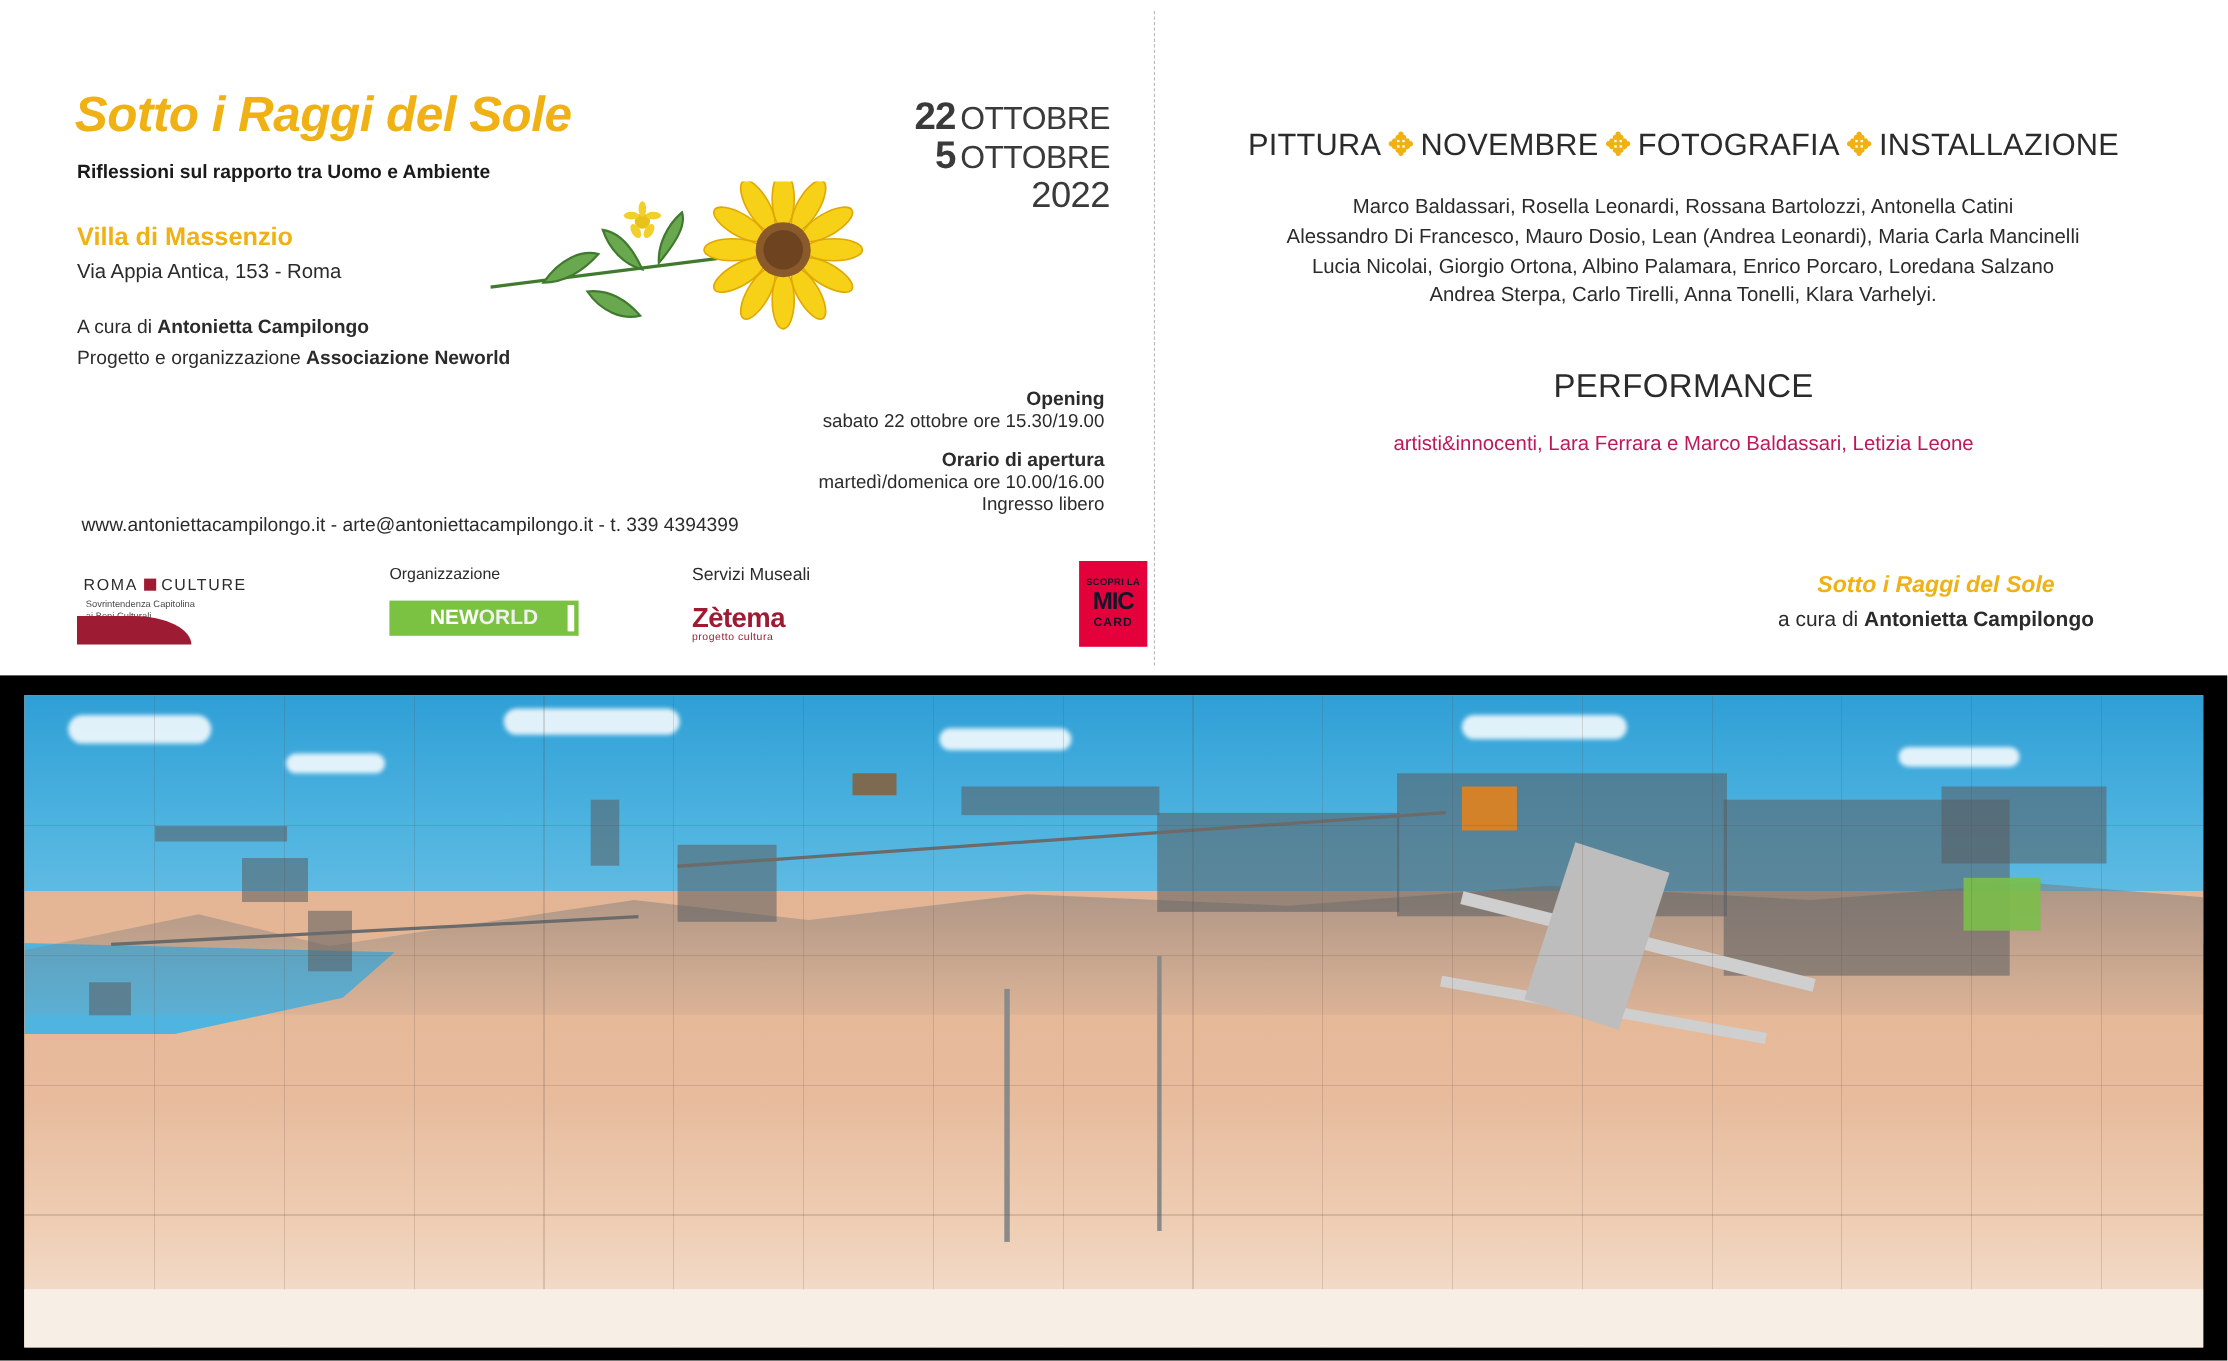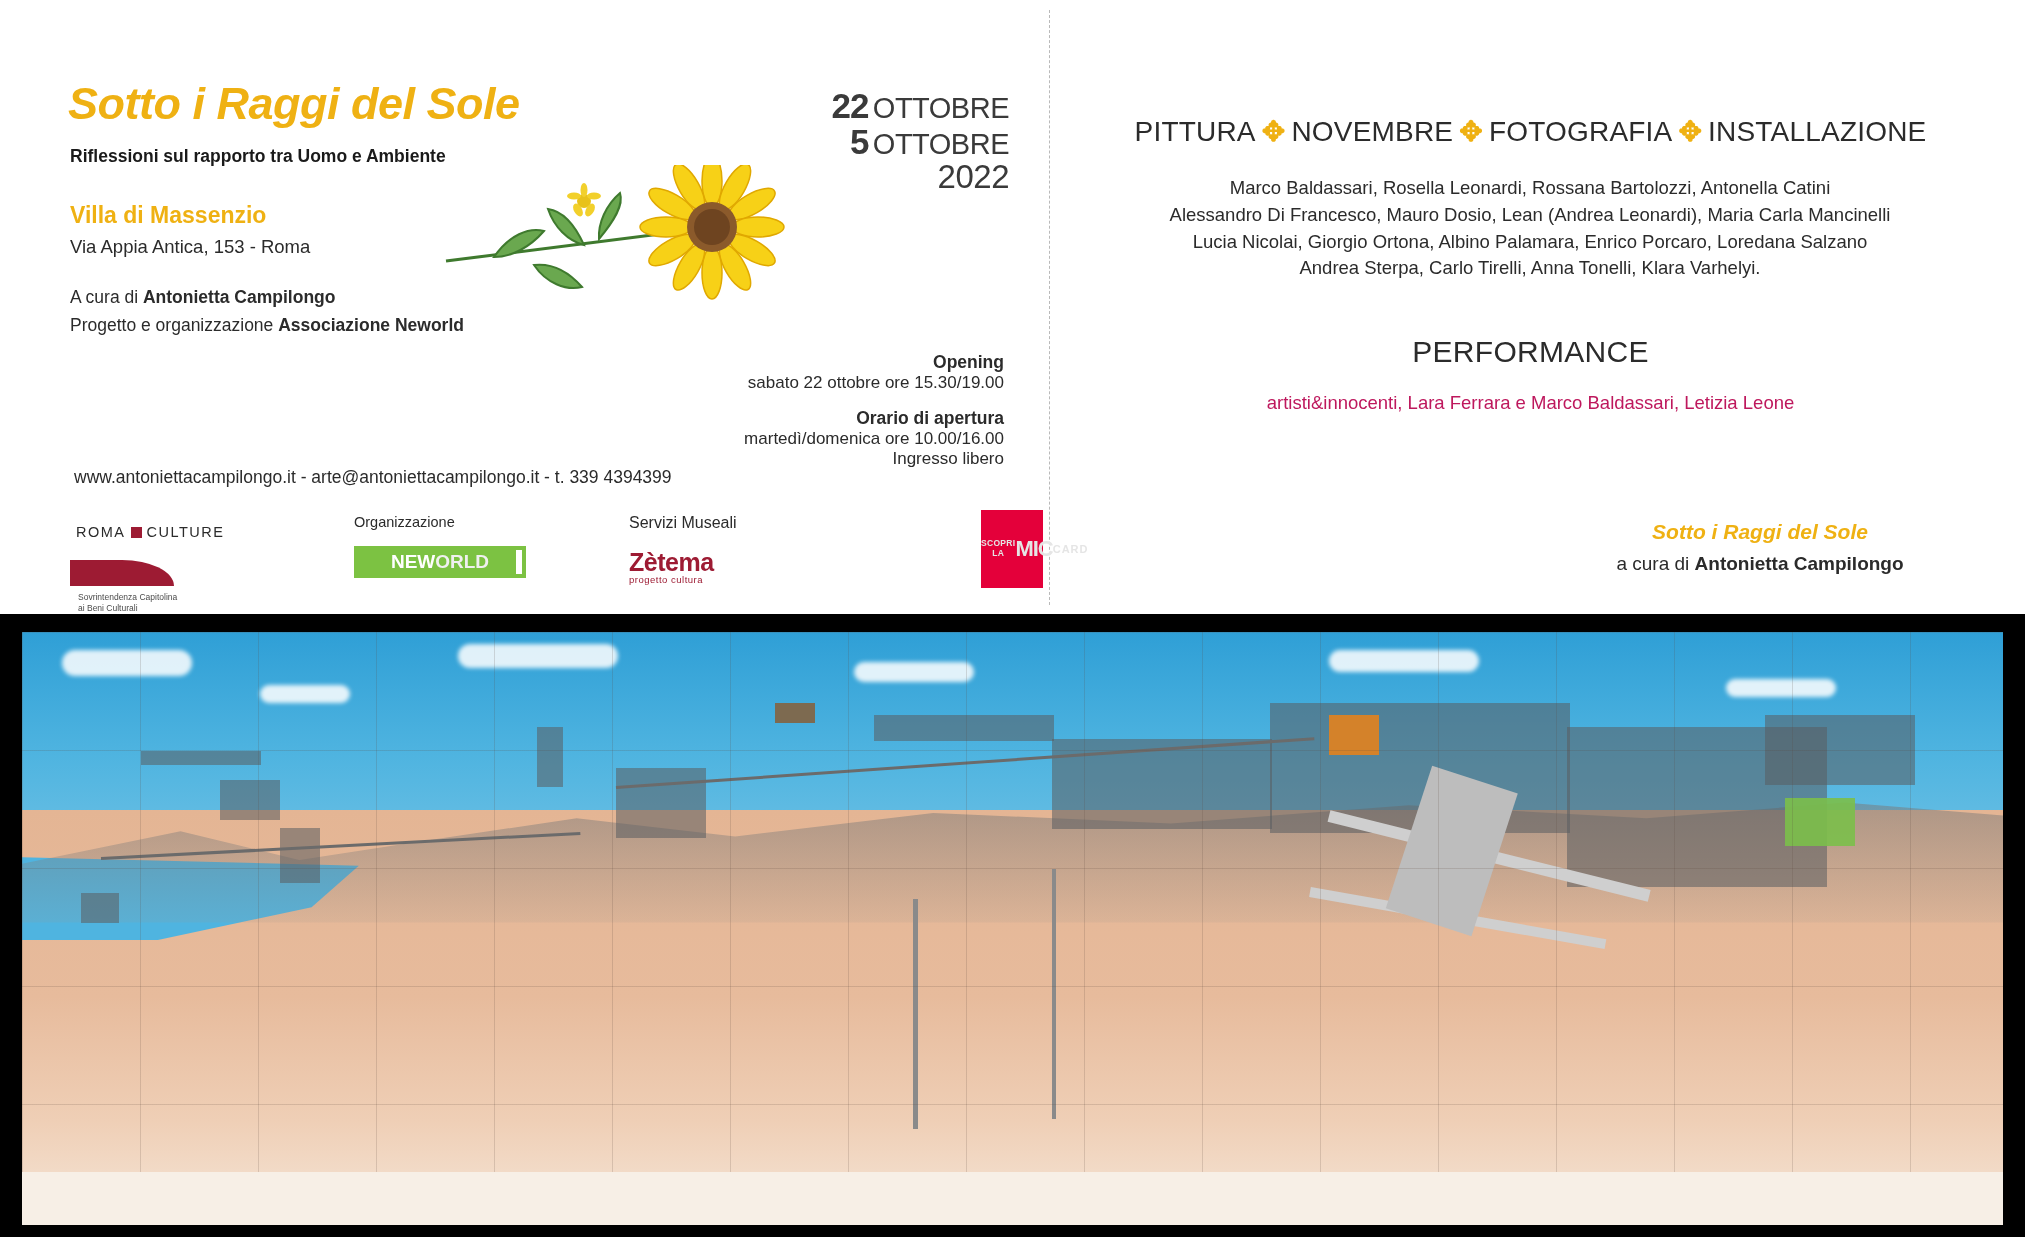--- a/index.html
+++ b/index.html
@@ -170,21 +170,21 @@
   .roma-text {
     position: absolute; left: 6px; top: 0; font-size: 14.5px;
     letter-spacing: 1.5px; color: #2b2b2b; white-space: nowrap;
   }
   .roma-text .sq {
     display: inline-block; width: 11px; height: 11px;
     background: #9d1b33; margin: 0 5px -1px 5px;
   }
   .roma-sub {
     position: absolute; left: 8px; top: 20px; font-size: 8.5px;
-    color: #4a4a4a; line-height: 1.25; white-space: nowrap; margin-top: 48px;
+    color: #4a4a4a; line-height: 1.25; white-space: nowrap;
   }
   .roma-swoosh {
     position: absolute; left: 0px; top: 36px; width: 104px; height: 26px;
     background: #9d1b33;
     border-top-right-radius: 80px 40px;
   }
 
   .logo-neworld { position: absolute; left: 340px; top: 4px; width: 200px; }
   .nw-label { font-size: 14.5px; color: #2b2b2b; white-space: nowrap; }
   .nw-box {
@@ -207,23 +207,23 @@
     margin-top: 16px; font-size: 25px; font-weight: bold; color: #9d1b33;
     letter-spacing: -0.5px; white-space: nowrap;
   }
   .zt-sub {
     font-size: 9.5px; color: #9d1b33; letter-spacing: 0.5px;
     margin-top: -3px; white-space: nowrap;
   }
 
   .logo-mic {
     position: absolute; left: 967px; top: 0px; width: 62px; height: 78px;
-    background: #e4003a; color: #e5e5e5;
-    display: flex; align-items: center;
-    justify-content: flex-start; padding: 5px 0 6px 0; box-sizing: border-box;
+    background: #e4003a; color: #0f172a;
+    display: flex; flex-direction: column; align-items: center;
+    justify-content: center; padding: 5px 0 6px 0; box-sizing: border-box;
   }
   .mic-top { font-size: 8.5px; font-weight: bold; letter-spacing: 0.3px; line-height: 1.1; text-align: center;}
   .mic-mid { font-size: 22px; font-weight: bold; letter-spacing: -1px; }
   .mic-bot { font-size: 11px; font-weight: bold; letter-spacing: 1px; }
 
   
   .right {
     position: absolute;
     left: 1036px;
     top: 0;

